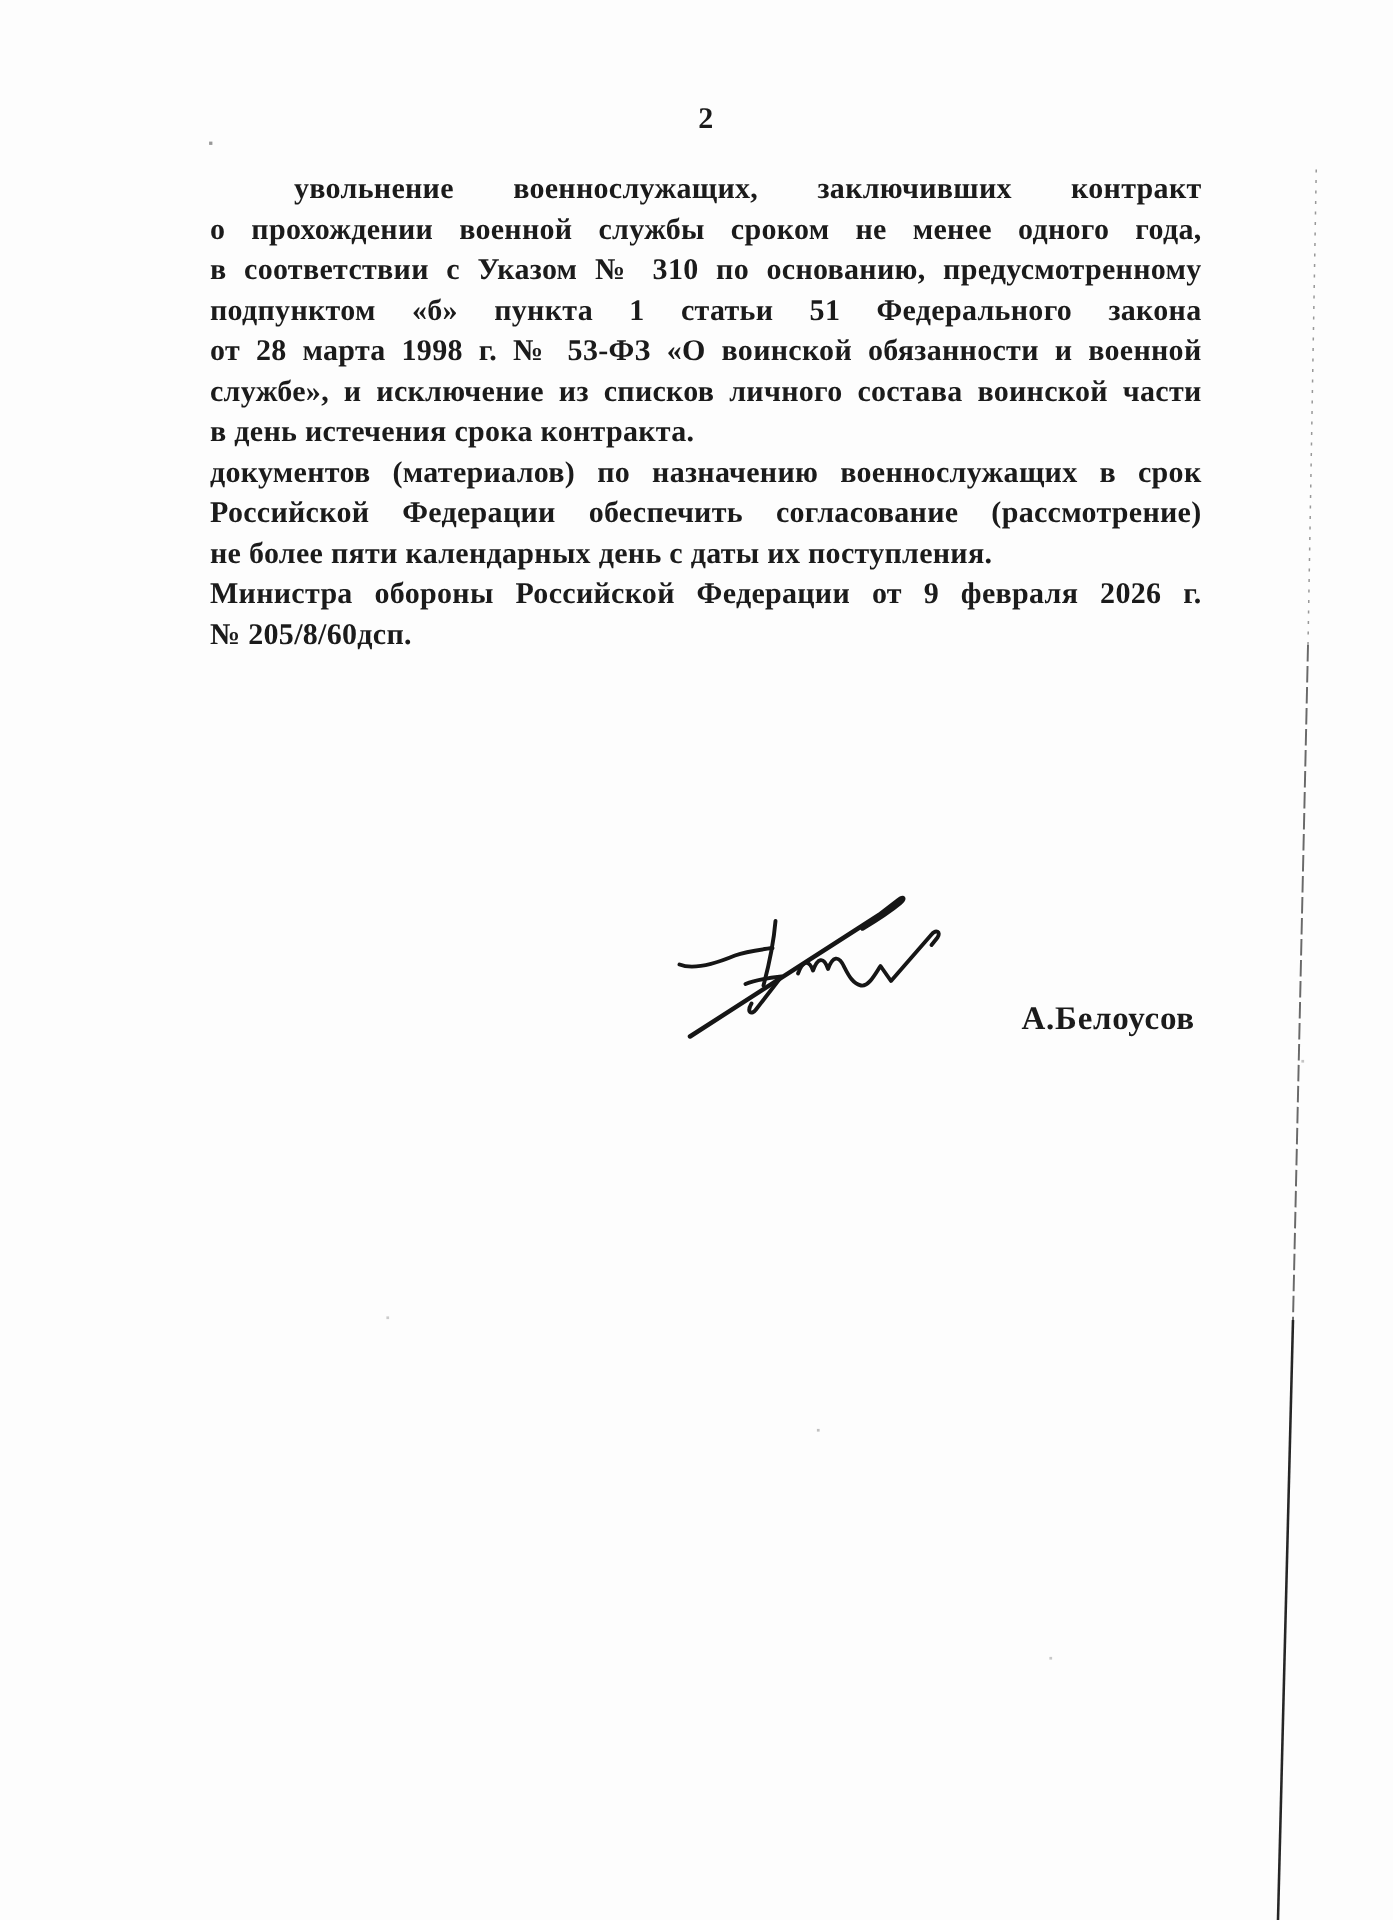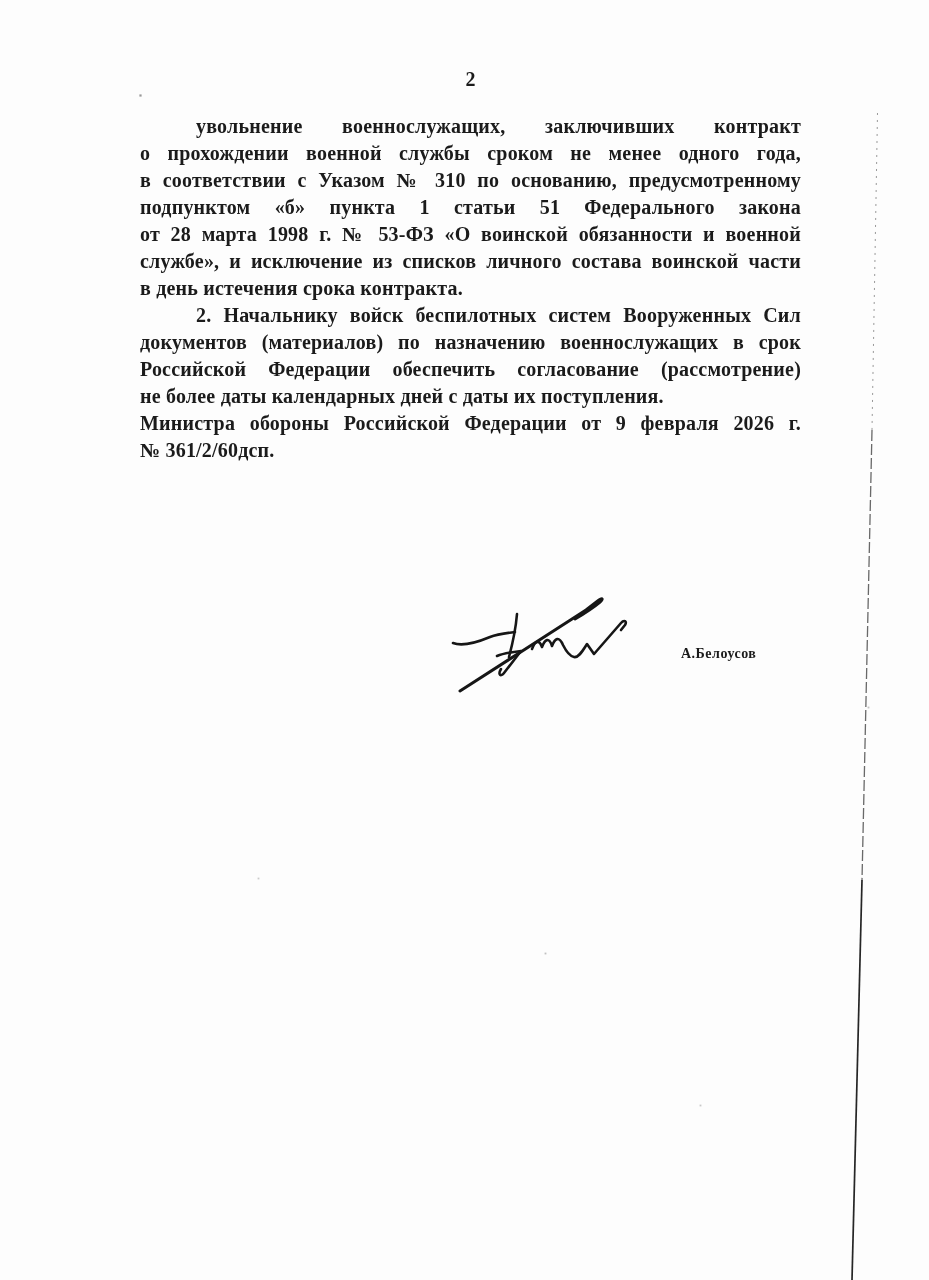--- a/index.html
+++ b/index.html
@@ -46,22 +46,22 @@
   .signature-wrap {
     position: absolute;
     left: 438px;
     top: 586px;
     width: 220px;
     height: 120px;
   }
   .signatory {
     position: absolute;
     left: 681px;
-    top: 646px;
-    font-size: 14px;
+    top: 666px;
+    font-size: 22px;
     font-weight: 700;
     letter-spacing: 0.5px;
   }
   .scan-line-svg, .sig-svg { display: block; }
   .scan-line-layer {
     position: absolute;
     top: 0; left: 0;
     width: 929px; height: 1280px;
     pointer-events: none;
   }
@@ -91,30 +91,29 @@
       <div class="line first">увольнение военнослужащих, заключивших контракт</div>
       <div class="line">о прохождении военной службы сроком не менее одного года,</div>
       <div class="line">в соответствии с Указом № 310 по основанию, предусмотренному</div>
       <div class="line">подпунктом «б» пункта 1 статьи 51 Федерального закона</div>
       <div class="line">от 28 марта 1998 г. № 53-ФЗ «О воинской обязанности и военной</div>
       <div class="line">службе», и исключение из списков личного состава воинской части</div>
       <div class="line last">в день истечения срока контракта.</div>
     </div>
 
     <div>
-      <div class="line first">2. Начальнику войск беспилотных систем Вооруженных Сил</div>
       <div class="line">документов (материалов) по назначению военнослужащих в срок</div>
       <div class="line">Российской Федерации обеспечить согласование (рассмотрение)</div>
-      <div class="line last">не более даты календарных дней с даты их поступления.</div>
+      <div class="line last">не более пяти календарных день с даты их поступления.</div>
     </div>
 
 
     <div>
       <div class="line">Министра обороны Российской Федерации от 9 февраля 2026 г.</div>
-      <div class="line last">№ 361/2/60дсп.</div>
+      <div class="line last">№ 205/8/60дсп.</div>
     </div>
 
   </div>
 
   <div class="signature-wrap">
     <svg class="sig-svg" width="220" height="120" viewBox="0 0 220 120" xmlns="http://www.w3.org/2000/svg" fill="none" stroke="#161616" stroke-linecap="round" stroke-linejoin="round">
       <path stroke-width="3" d="M22,105 C55,84 118,43 148,24 L161,14 C164.5,11.5 165.5,13 162,16 C156,21 147,27 137,33"></path>
       <path stroke-width="2.6" d="M15,57 C25,61 40,56 52,51 C60,48 70,47 77,46"></path>
       <path stroke-width="2.6" d="M79,28 C78,40 75,56 71,71"></path>
       <path stroke-width="2.6" d="M59,70 C66,67 74,66 83,65 L66,87 C63,91 59.5,89 63,83"></path>

